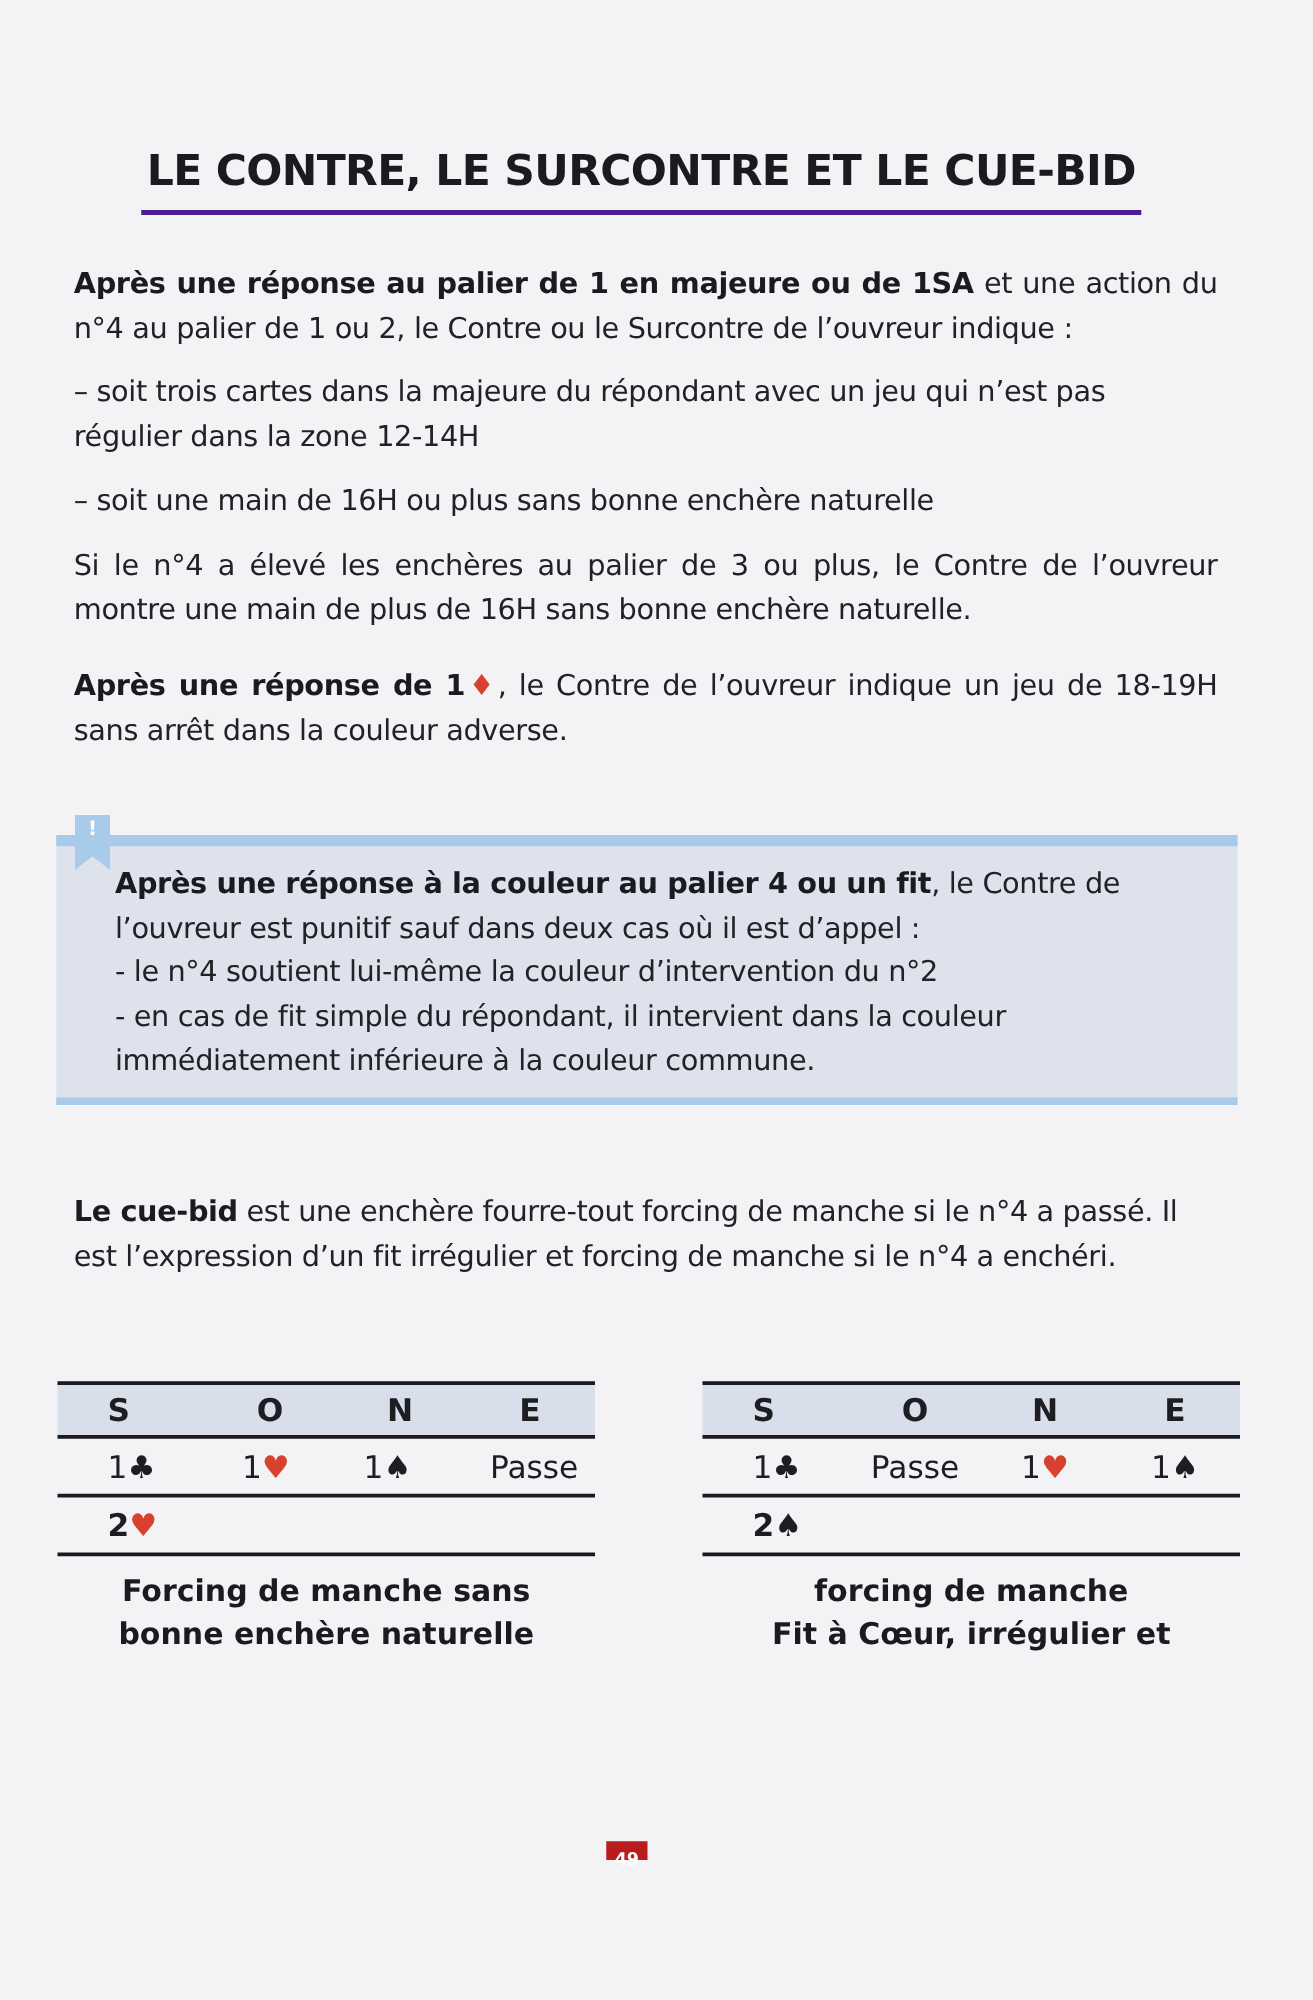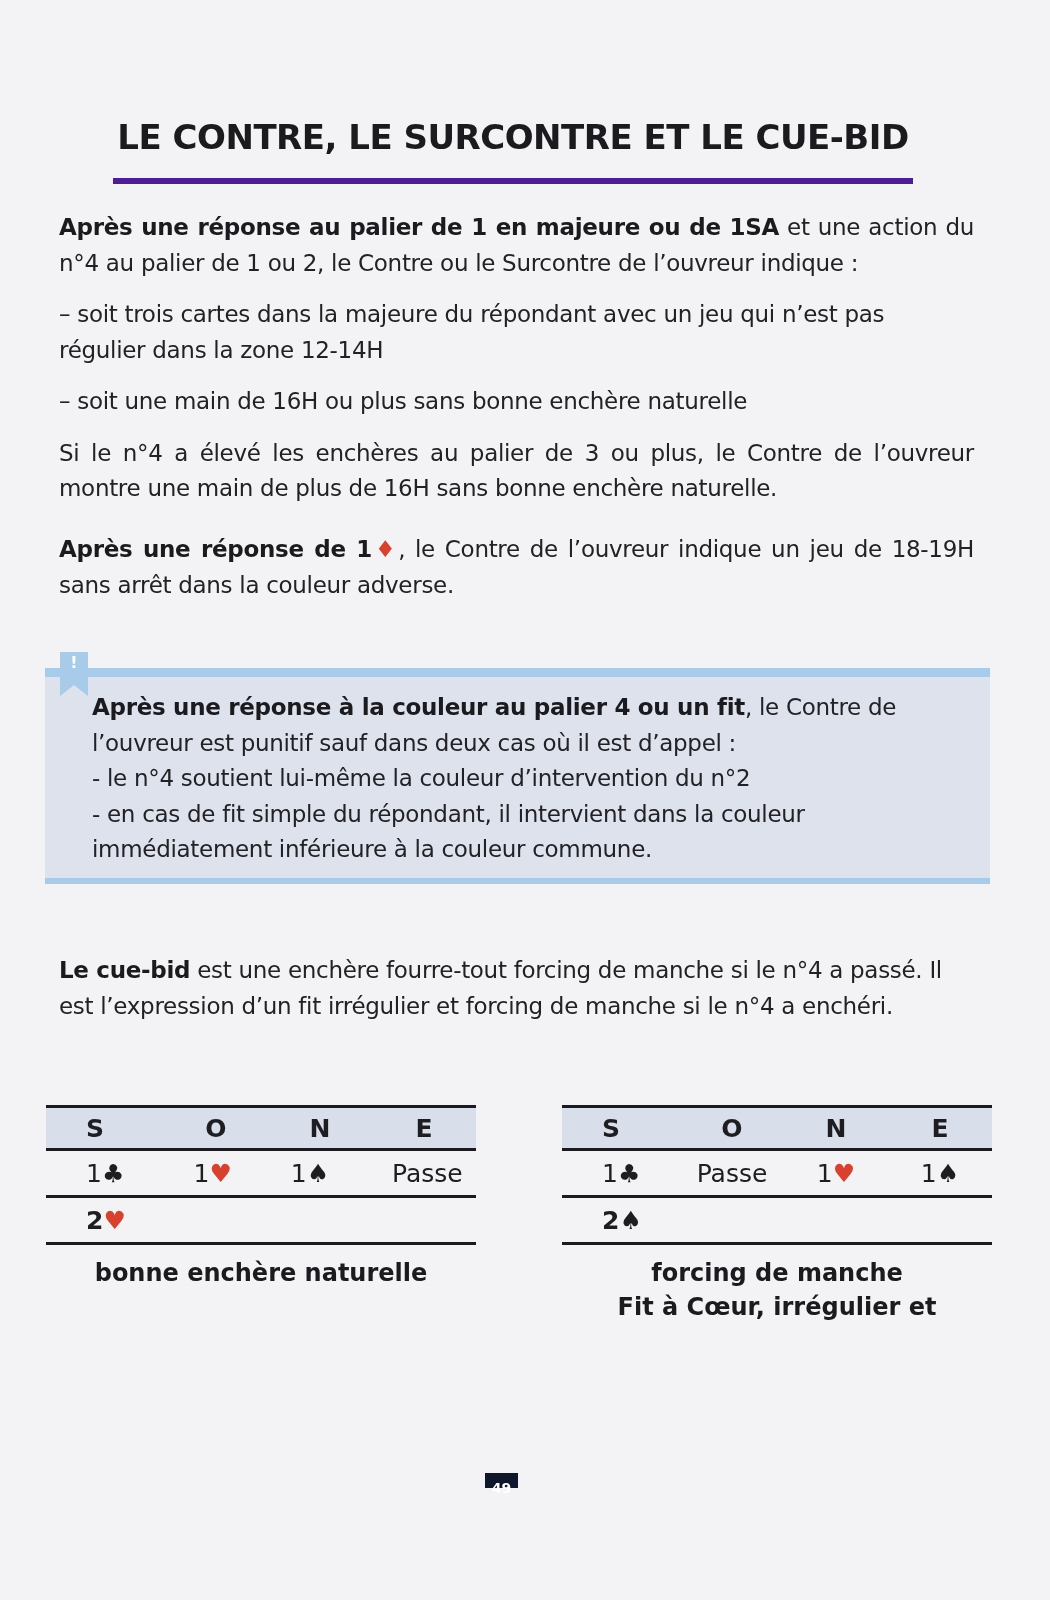--- a/index.html
+++ b/index.html
@@ -8,21 +8,21 @@
     background:#f3f2f4;
     font-family:"DejaVu Sans","Liberation Sans",sans-serif;
     color:#1e1e22;
     position:relative;
   }
   .title {
     position:absolute; left:113px; top:114px; width:800px;
     font-family:"DejaVu Sans",sans-serif; font-weight:bold;
     font-size:34px; letter-spacing:-0.5px; color:#1b1b1f;
     line-height:46px; white-space:nowrap;
-    border-bottom:6px solid #4c1d95; padding-bottom:18px;
+    border-bottom:4px solid #4c1d95; padding-bottom:8px;
     text-align:center;
   }
   .para {
     position:absolute; left:43px; width:947px;
     font-size:23px; line-height:35.5px; letter-spacing:-0.3px;
     color:#222226;
   }
   .para p { margin:16px; }
   .justify { text-align:justify; text-align-last:left; }
   b { font-weight:bold; color:#1b1b1f; }
@@ -56,21 +56,21 @@
   .bid-row.head { background:#d9dfea; font-weight:bold; height:40px; }
   .bid-row.last { border-bottom:3px solid #1b1b1f; }
   .cell { flex:1; text-align:center; white-space:nowrap; }
   .cell.s { text-align:left; padding-left:40px; flex:0 0 78px; }
   .caption {
     position:absolute; width:430px; text-align:center;
     font-weight:bold; font-size:24px; line-height:34px; color:#1b1b1f;
   }
   .page-num {
     position:absolute; left:485px; top:1473px; width:33px; height:15px;
-    background:#0f172a; color:#fff; font-weight:bold; font-size:14px;
+    background:#b91c1c; color:#fff; font-weight:bold; font-size:14px;
     text-align:center; line-height:30px;
   }
 </style>
 </head>
 <body>
 
 <div class="title">LE CONTRE, LE SURCONTRE ET LE CUE-BID</div>
 
 <div class="para" style="top:194px;">
   <p class="justify"><b>Après une réponse au palier de 1 en majeure ou de 1SA</b><span> et une action du n°4 au palier de 1 ou 2, le Contre ou le Surcontre de l’ouvreur indique :</span></p>
@@ -109,20 +109,21 @@
     <span class="cell" style="padding-left:20px;"><span>Passe</span></span>
   </div>
   <div class="bid-row last">
     <span class="cell s" style="font-weight:bold;"><span>2</span><span class="red">♥</span></span>
     <span class="cell"></span>
       <span class="cell"></span>
       <span class="cell"></span>
   </div>
 </div>
 <div class="caption" style="left:46px; top:1256px;">
+  <div>Forcing de manche sans</div>
   <div>bonne enchère naturelle</div>
 </div>
 
 <div class="bid-table" style="left:562px; top:1105px;">
   <div class="bid-row head">
     <span class="cell s">S</span>
     <span class="cell">O</span>
     <span class="cell">N</span>
     <span class="cell">E</span>
   </div>

